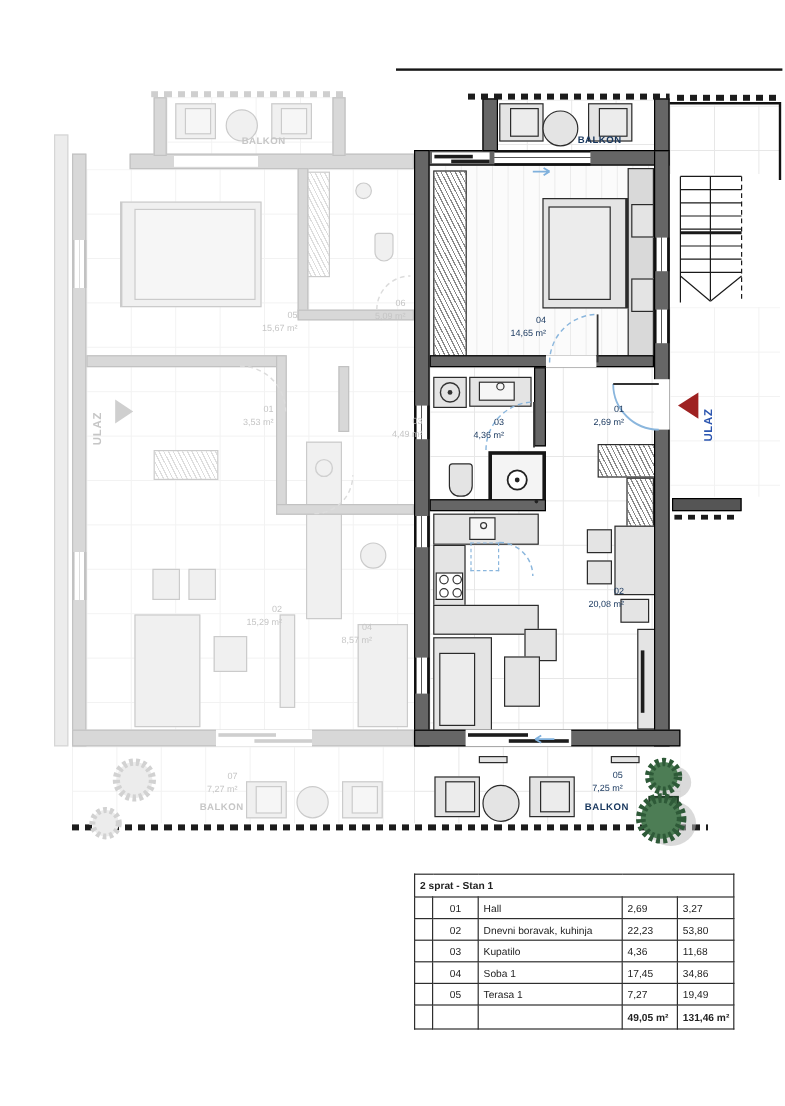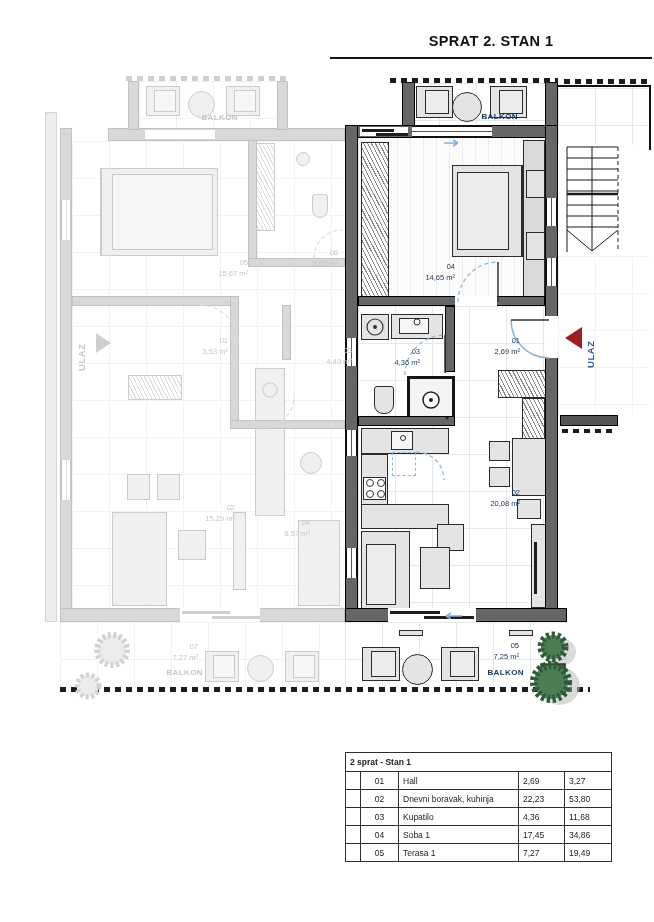--- a/index.html
+++ b/index.html
@@ -29,21 +29,21 @@
   .bar{position:absolute;background:#1d1d1d}
   .barf{position:absolute;background:#cfcfcf}
   .lb{position:absolute;font-size:7.5px;line-height:1.45;color:#17365d;text-align:right}
   .lbf{color:#c6c6c6}
   .bk{font-weight:700;letter-spacing:.4px;font-size:8px}
   .vtxt{position:absolute;writing-mode:vertical-rl;transform:rotate(180deg);font-weight:700;font-size:9.5px;letter-spacing:.6px}
   .tri-l{position:absolute;width:0;height:0;border-top:11px solid transparent;border-bottom:11px solid transparent;border-right:17px solid #9e2121}
   .tri-r{position:absolute;width:0;height:0;border-top:10px solid transparent;border-bottom:10px solid transparent;border-left:15px solid #cfcfcf}
   .title{position:absolute;left:330px;top:33px;width:322px;text-align:center;font-weight:700;font-size:14.5px;letter-spacing:.4px;color:#111}
   .rule{position:absolute;left:330px;top:57px;width:322px;border-top:2px solid #161616}
-  .tbl{position:absolute;left:345px;top:752px;border-collapse:collapse;table-layout:fixed;width:266px;font-size:8.5px;color:#222}
+  .tbl{position:absolute;left:345px;top:728px;border-collapse:collapse;table-layout:fixed;width:266px;font-size:8.5px;color:#222}
   .tbl td{border:1px solid #2e2e2e;height:17px;padding:0 2px 0 4px;overflow:hidden;white-space:nowrap}
   .tbl .hd td{font-weight:700;height:18px}
   .tbl .sum td{font-weight:700;height:19px}
   .tbl .c1{text-align:center;padding:0}
   svg.ov{position:absolute;left:0;top:0;pointer-events:none}
 </style>
 </head>
 <body>
 
 <div class="screen">
@@ -257,21 +257,20 @@
   <div class="lb lbf" style="left:188px;top:258px;width:60px"><span>05</span><br><span>15,67 m²</span></div>
   <div class="lb lbf" style="left:278px;top:248px;width:60px"><span>06</span><br><span>5,09 m²</span></div>
   <div class="lb lbf" style="left:168px;top:336px;width:60px"><span>01</span><br><span>3,53 m²</span></div>
   <div class="lb lbf" style="left:292px;top:346px;width:60px"><span>03</span><br><span>4,49 m²</span></div>
   <div class="lb lbf" style="left:175px;top:503px;width:60px"><span>02</span><br><span>15,29 m²</span></div>
   <div class="lb lbf" style="left:250px;top:518px;width:60px"><span>04</span><br><span>8,57 m²</span></div>
   <div class="lb lbf" style="left:138px;top:642px;width:60px"><span>07</span><br><span>7,27 m²</span></div>
   <div class="lb lbf bk" style="left:133px;top:667px;width:70px">BALKON</div>
   <div class="lb lbf bk" style="left:168px;top:112px;width:70px">BALKON</div>
 
-  <div class="title">SPRAT 2. STAN 1</div>
   <div class="rule"></div>
 
   <table class="tbl">
     <colgroup>
         <col style="width:15px">
         <col style="width:38px">
         <col style="width:120px">
         <col style="width:46px">
         <col style="width:47px">
       </colgroup>
@@ -307,16 +306,23 @@
           <td>17,45</td>
           <td>34,86</td>
         </tr>
     <tr>
           <td></td>
           <td class="c1">05</td>
           <td>Terasa 1</td>
           <td>7,27</td>
           <td>19,49</td>
         </tr>
+    <tr class="sum">
+          <td></td>
+          <td></td>
+          <td></td>
+          <td>49,05 m²</td>
+          <td>131,46 m²</td>
+        </tr>
   </tbody>
     </table>
 
 </div>
 
 </body></html>

